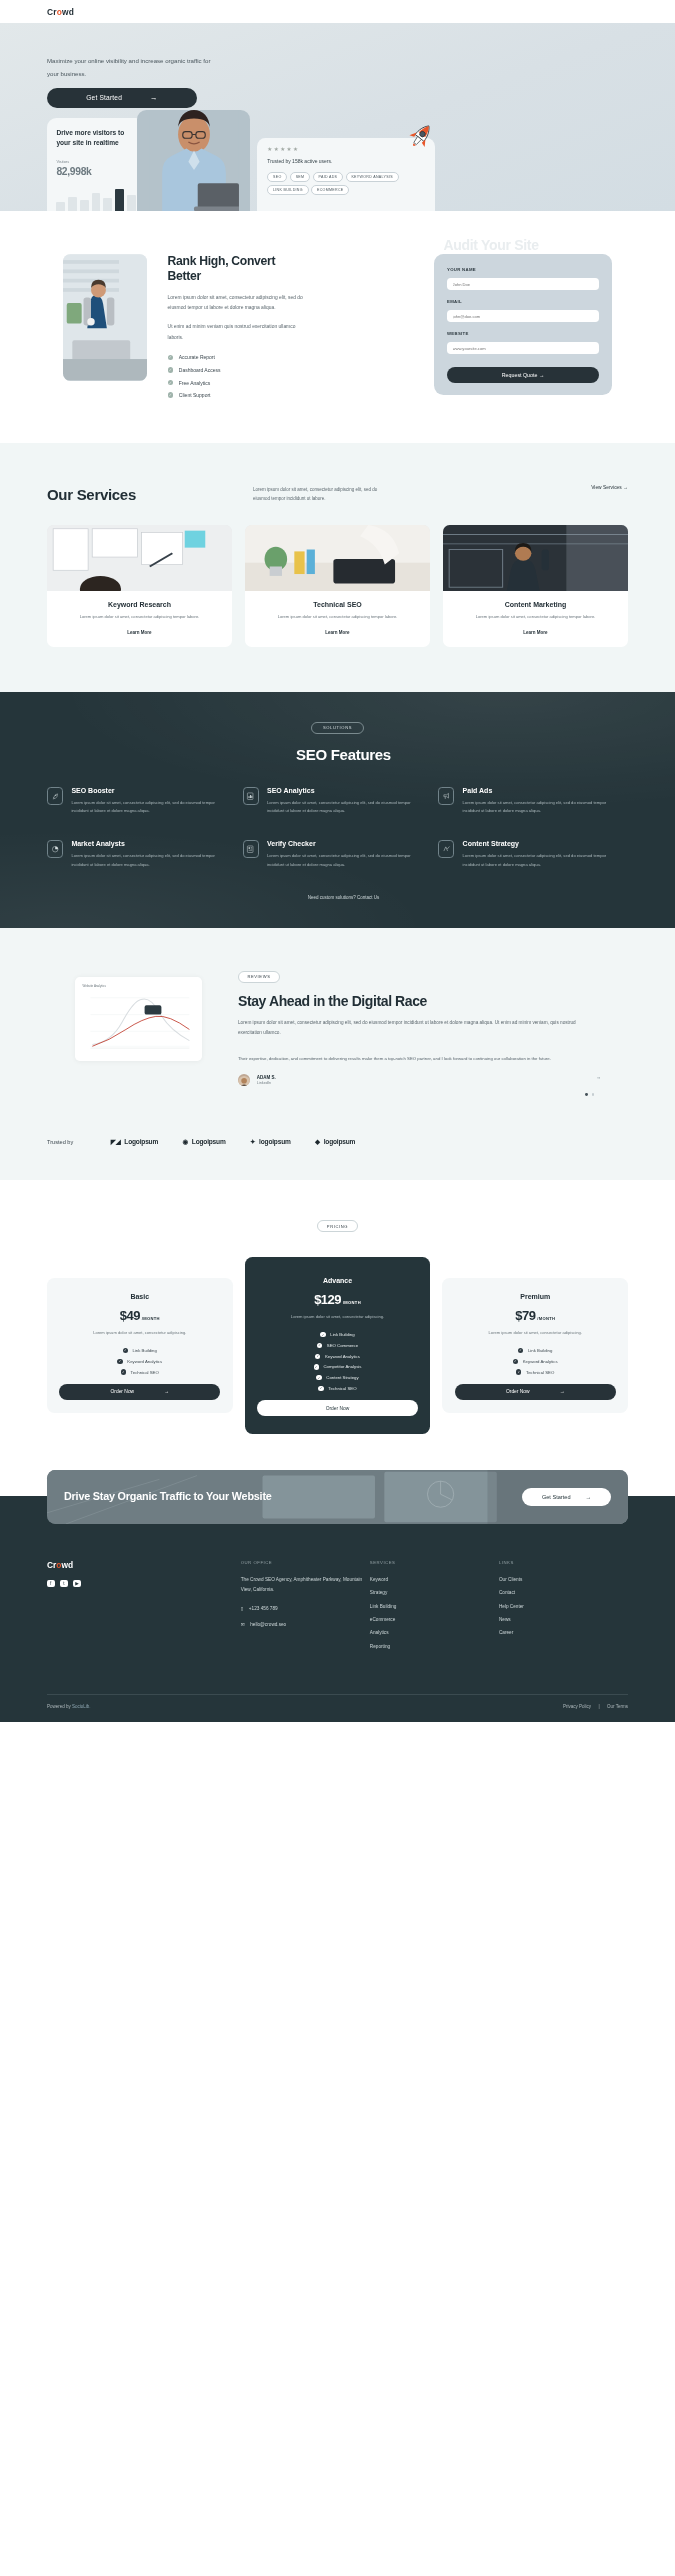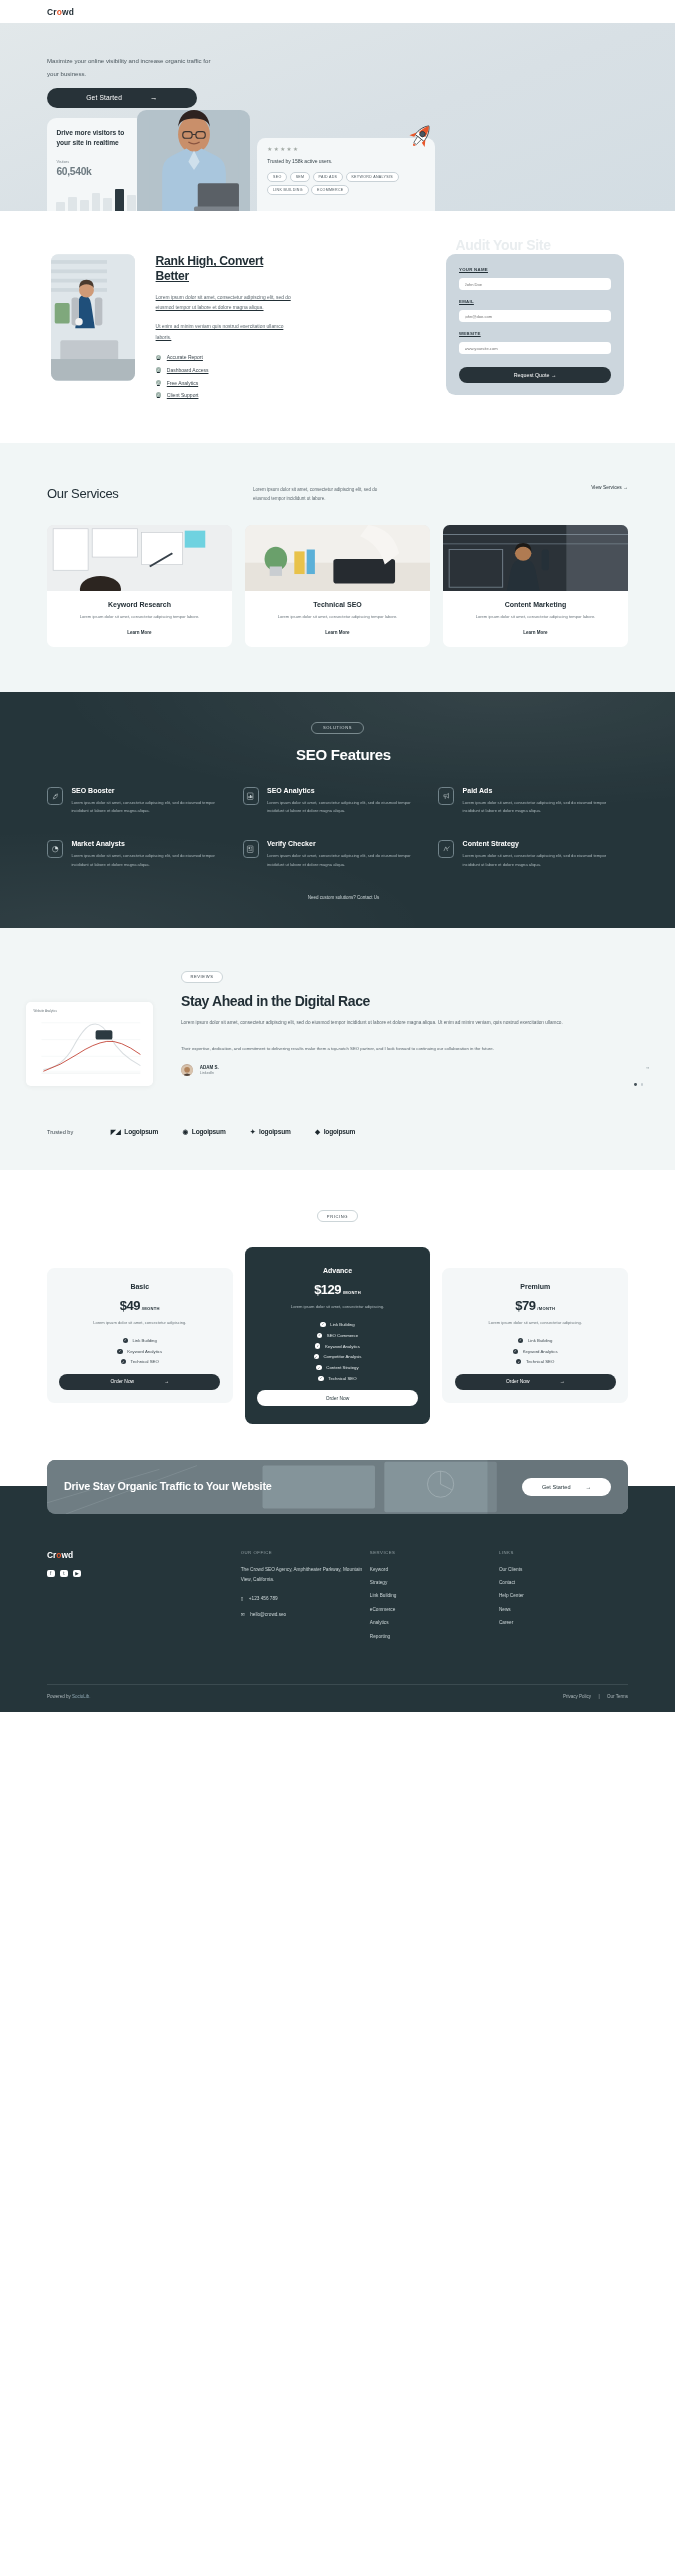--- a/index.html
+++ b/index.html
@@ -45,21 +45,21 @@
   .trust-card { position:absolute; left:257px; top:30px; width:178px; height:89px;
                 background:#f4f7f8; border-radius:8.4px; padding:8.4px 10.3px; }
   .stars { color:#a0a8a3; font-size:5.6px; letter-spacing:1.4px; }
   .trust-txt { font-size:5px; color:#38454c; margin-top:5.6px; }
   .tags { display:flex; flex-wrap:wrap; gap:2.8px; margin-top:8.4px; }
   .tag { border:0.6px solid #c9d2d7; border-radius:7.5px; padding:1.9px 4.7px;
          font-size:3.6px; letter-spacing:0.3px; color:#49565d; background:#fff; }
   .rocket { position:absolute; left:405px; top:12.2px; width:32px; height:32px; }
 
   
-  .rank { background:#fff; padding:43px 4px 38px;text-decoration:underline; }
+  .rank { background:#fff; padding:43px 16px 38px; }
   .rank-row { display:flex; gap:20.6px; padding:0 47px; align-items:flex-start; }
   .rank-img { width:84px; height:127px; border-radius:7.5px; overflow:hidden;
               background:linear-gradient(#e7ecee,#cfd8dd); position:relative; flex:none; }
   .rank-mid { width:141px; flex:none; }
   .rank-h2 { font-size:12.2px; font-weight:700; line-height:1.22; letter-spacing:-0.3px; color:#222f36; }
   .rank-p { font-size:4.9px; line-height:2.15; color:#5a666d; margin-top:8.4px; }
   .checks { margin-top:11.3px; }
   .check { display:flex; align-items:center; gap:5.6px; margin-bottom:6.6px; font-size:5px; color:#3b474e; }
   .ck { width:5.6px; height:5.6px; border-radius:50%; background:#9fb3ab; flex:none;
         display:flex; align-items:center; justify-content:center; color:#fff; font-size:3.4px; }
@@ -70,21 +70,21 @@
   .audit-box { position:relative; background:#ccd6dd; border-radius:9.4px; padding:12.2px 13px; }
   .fl { font-size:4.3px; font-weight:700; letter-spacing:0.3px; color:#2e3a41; }
   .fi { width:100%; height:12.2px; border:none; border-radius:3.8px; background:#fff; margin:3.8px 0 8.4px;
         font-size:4.1px; padding:0 5.6px; color:#9ba5ab; font-family:inherit; }
   .btn-quote { width:100%; height:16px; border:none; border-radius:10.3px; background:#273238;
                color:#fff; font-size:5.3px; font-family:inherit; cursor:pointer; margin-top:1.9px; }
 
   
   .services { background:#f1f6f6; padding:38px 0 45px; }
   .svc-head { display:flex; align-items:flex-start; padding:0 47px; gap:28px; }
-  .svc-h2 { font-size:13px; font-weight:400; letter-spacing:-0.3px; flex:none; width:178px; padding-top:5.6px; }
+  .svc-h2 { font-size:15px; font-weight:700; letter-spacing:-0.3px; flex:none; width:178px; padding-top:5.6px; }
   .svc-desc { font-size:4.5px; line-height:2.15; color:#5d686f; width:141px; padding-top:3.8px; }
   .svc-link { margin-left:auto; font-size:4.9px; color:#23303700; padding-top:4.7px; }
   .svc-link span { color:#27333a; }
   .svc-grid { display:flex; gap:13px; padding:0 47px; margin-top:20.6px; }
   .svc-card { flex:1; background:#fff; border-radius:6.6px; overflow:hidden; padding-bottom:12.2px; }
   .svc-img { height:66px; background:#dfe6e8; position:relative; overflow:hidden; }
   .svc-title { text-align:center; font-size:7px; font-weight:700; margin-top:10.3px; color:#232f36; }
   .svc-p { text-align:center; font-size:4.1px; line-height:2.1; color:#6a757c; margin-top:5.6px; padding:0 13px; }
   .svc-more { text-align:center; font-size:4.5px; font-weight:600; margin-top:7.5px; color:#27333a; }
 
@@ -101,21 +101,21 @@
   .feat { width:175px; display:flex; gap:8.4px; margin-bottom:24.4px; }
   .feat-ic { width:16px; height:18px; border:0.7px solid #71838a; border-radius:3.8px; flex:none;
              display:flex; align-items:center; justify-content:center; }
   .feat-ic svg { width:8.4px; height:8.4px; }
   .feat-t { font-size:7px; font-weight:600; color:#fff; }
   .feat-p { font-size:4.1px; line-height:2.1; color:#aab7bb; margin-top:4.7px; }
   .feat-cta { text-align:center; font-size:4.5px; color:#cfd9db; margin-top:1.9px; }
 
   
   .reviews { background:#f2f6f6; padding:36px 0 32px; }
-  .rev-row { display:flex; padding:0 26px; gap:28px; align-items:flex-end; }
+  .rev-row { display:flex; padding:0 75px; gap:36px; align-items:flex-start; }
   .rev-chart { width:127px; height:84px; background:#fff; border-radius:4.7px; padding:6.6px 7.5px; flex:none; margin-top:13px;
                box-shadow:0 0.9px 5.6px rgba(0,0,0,.05); }
   .rev-chart-t { font-size:3px; color:#6d787e; }
   .rev-right { flex:1; }
   .pill-light { display:inline-block; border:0.7px solid #ccd5d8; border-radius:8.4px; background:#fff;
                 font-size:4.1px; letter-spacing:0.6px; color:#303c43; padding:2.8px 8.4px; }
   .rev-h2 { font-size:14px; font-weight:700; letter-spacing:-0.4px; line-height:1.2; margin-top:9.4px; }
   .rev-p { font-size:4.7px; line-height:2.15; color:#5b666d; margin-top:8.4px; }
   .rev-q { font-size:4.3px; line-height:2.2; color:#56626a; margin-top:16px; }
   .rev-author { display:flex; align-items:center; gap:6.6px; margin-top:10.3px; }
@@ -206,21 +206,21 @@
           <span class="ar">→</span>
         </button>
       </div>
     </div>
 
     <div class="hero-stage">
 
       <div class="stat-card">
         <div class="stat-title">Drive more visitors to your site in realtime</div>
         <div class="stat-label">Visitors</div>
-        <div class="stat-value">60,540k</div>
+        <div class="stat-value">82,998k</div>
         <div class="mini-chart">
             <i style="height: 34%;"></i>
             <i style="height: 52%;"></i>
             <i style="height: 40%;"></i>
             <i style="height: 66%;"></i>
             <i style="height: 48%;"></i>
             <i class="hl" style="height: 78%;"></i>
             <i style="height: 58%;"></i>
           </div>
 

